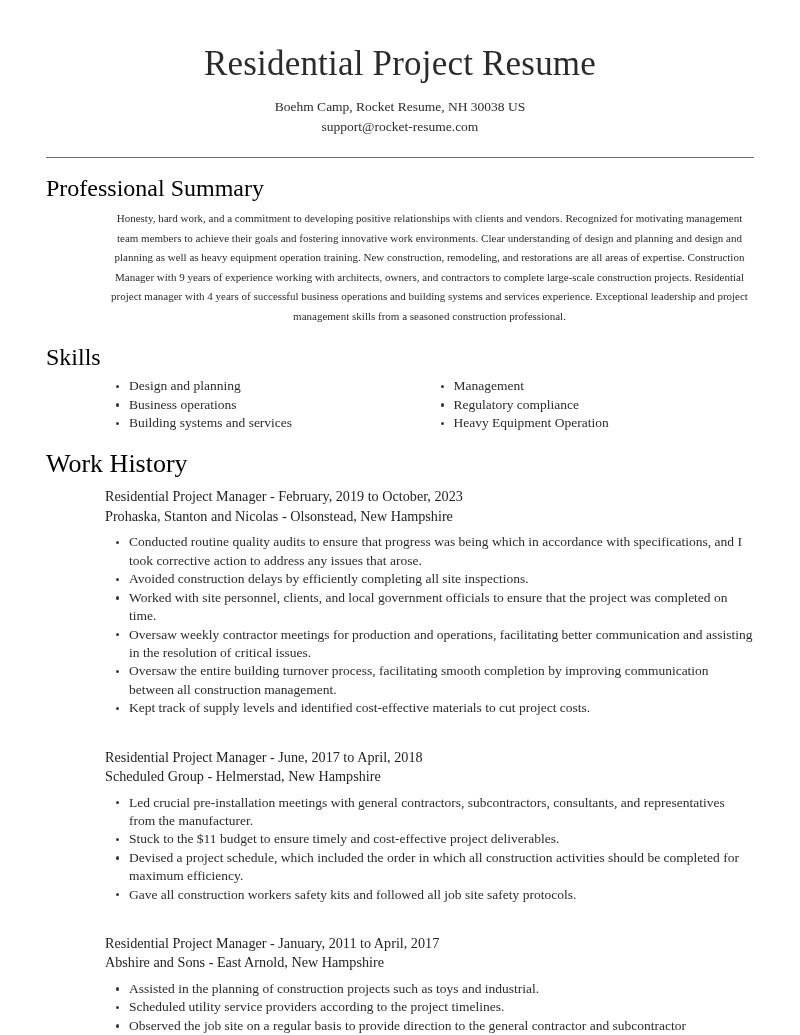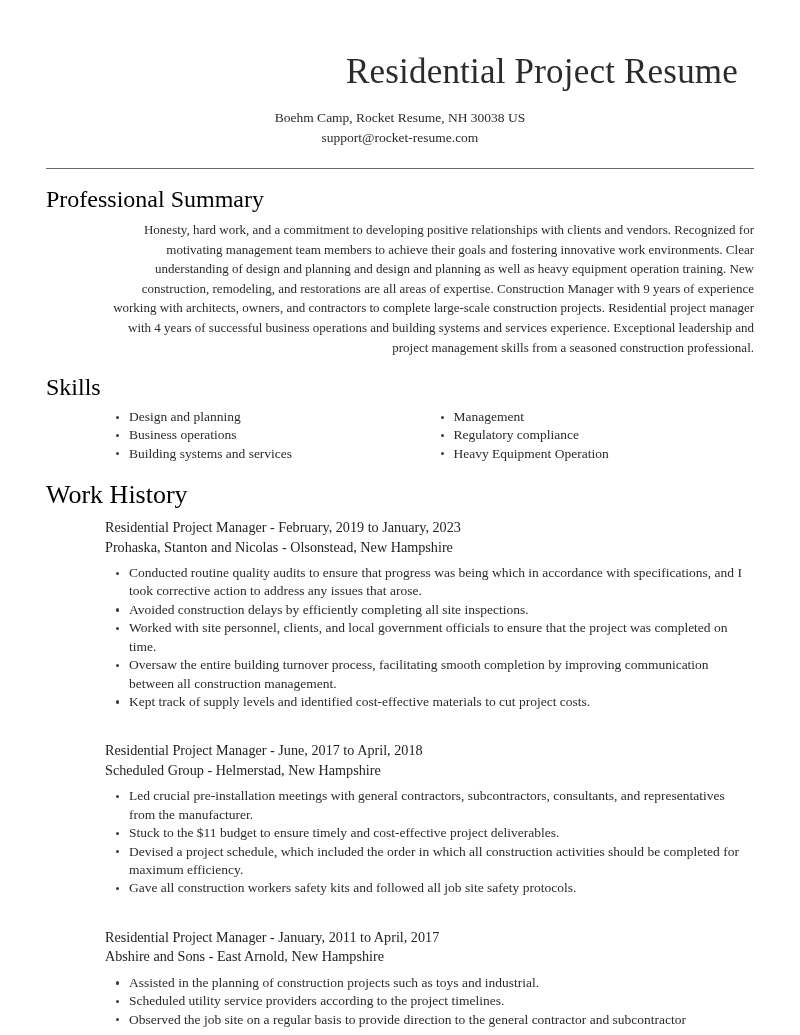--- a/index.html
+++ b/index.html
@@ -16,25 +16,25 @@
     font-family: "Liberation Serif", "DejaVu Serif", serif;
     color: #2b2b2b;
     box-sizing: border-box;
   }
   .inner {
     padding: 0 46px;
   }
 
   
   .resume-title {
-    text-align: right;
+    text-align: center;
     font-size: 35px;
     font-weight: normal;
     letter-spacing: 0.2px;
-    margin: 16px;
+    margin: 8px;
     padding-top: 36px;
     line-height: 1.15;
     color: #2b2b2b;
   }
   .contact-block {
     text-align: center;
     margin-top: 13px;
   }
   .contact-line {
     font-size: 13.5px;
@@ -62,24 +62,24 @@
   }
   .section-heading.large {
     font-size: 26px;
     margin-bottom: 8px;
   }
   .section-body {
     padding-left: 59px;
   }
 
   .summary-text {
-    font-size: 13px;
+    font-size: 11px;
     line-height: 19.6px;
     margin: 0;
-    text-align: right;
+    text-align: center;
     color: #2b2b2b;
     max-width: 655px;
   }
 
   
   .skills-columns {
     display: flex;
     padding-left: 59px;
     margin-top: 0;
   }
@@ -187,26 +187,27 @@
             <li>Heavy Equipment Operation</li>
           </ul>
         </div>
       </div>
     </div>
 
     <div class="section">
       <h2 class="section-heading large">Work History</h2>
 
       <div class="job">
-        <div class="job-title">Residential Project Manager - February, 2019 to January, 2023</div>
+        <div class="job-title">Residential Project Manager - February, 2019 to October, 2023</div>
         <div class="job-company">Prohaska, Stanton and Nicolas - Olsonstead, New Hampshire</div>
         <ul class="job-bullets">
           <li>Conducted routine quality audits to ensure that progress was being which in accordance with specifications, and I took corrective action to address any issues that arose.</li>
           <li>Avoided construction delays by efficiently completing all site inspections.</li>
           <li>Worked with site personnel, clients, and local government officials to ensure that the project was completed on time.</li>
+          <li>Oversaw weekly contractor meetings for production and operations, facilitating better communication and assisting in the resolution of critical issues.</li>
           <li>Oversaw the entire building turnover process, facilitating smooth completion by improving communication between all construction management.</li>
           <li>Kept track of supply levels and identified cost-effective materials to cut project costs.</li>
         </ul>
       </div>
 
       <div class="job">
         <div class="job-title">Residential Project Manager - June, 2017 to April, 2018</div>
         <div class="job-company">Scheduled Group - Helmerstad, New Hampshire</div>
         <ul class="job-bullets">
           <li>Led crucial pre-installation meetings with general contractors, subcontractors, consultants, and representatives from the manufacturer.</li>

